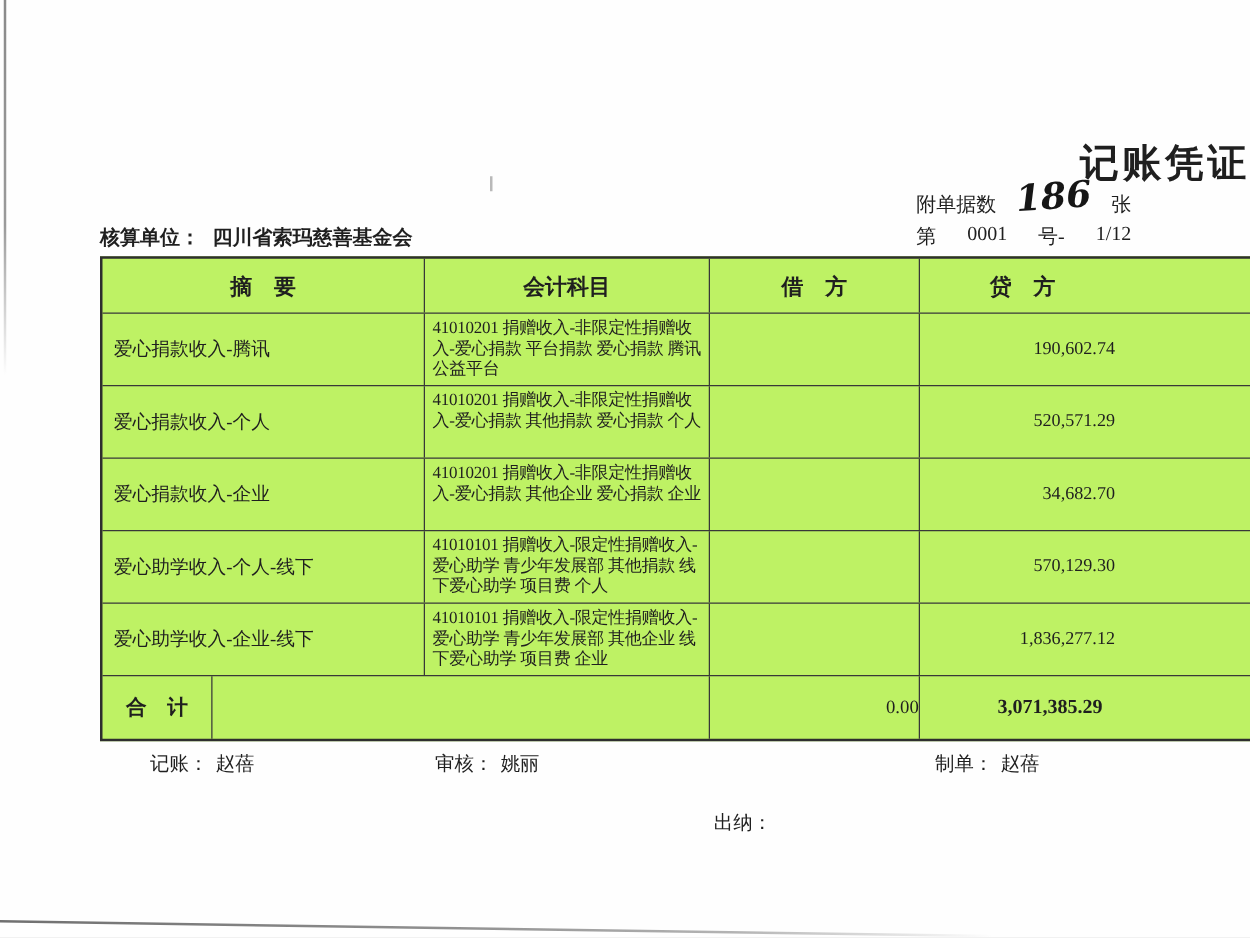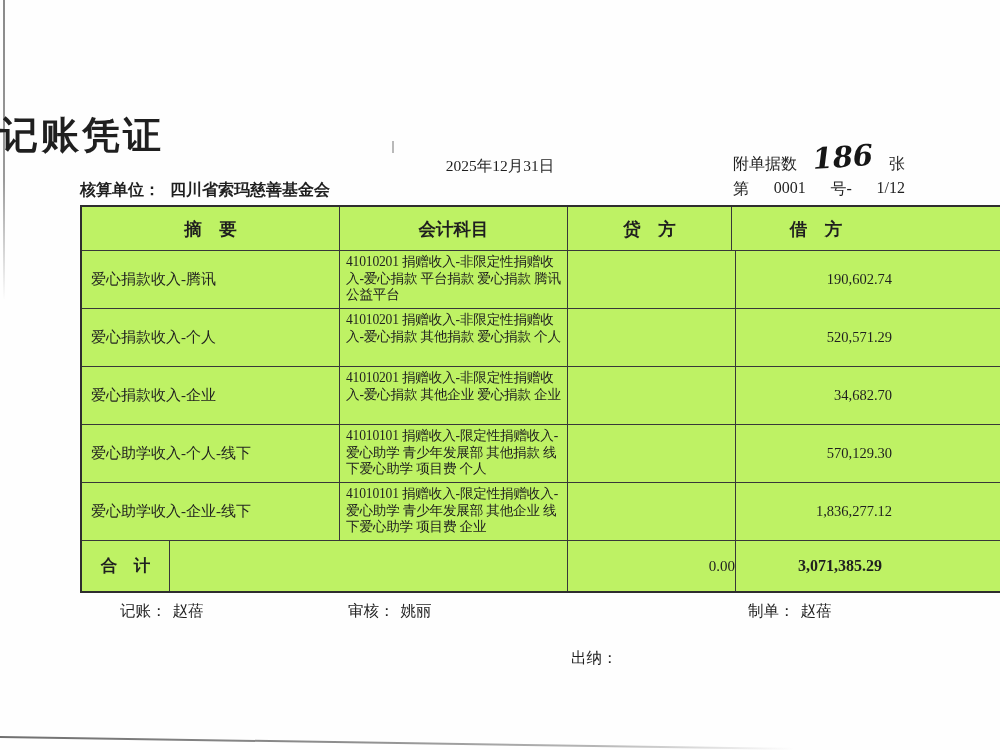--- a/index.html
+++ b/index.html
@@ -33,22 +33,22 @@
     left: 392px; top: 141px;
     width: 2px; height: 12px;
     background: #b9b9b9;
   }
 
   
   .title {
     position: absolute;
     left: 0; top: 110px;
     width: 1000px;
-    text-align: left;
-    font-size: 38px;
+    text-align: right;
+    font-size: 31px;
     font-weight: bold;
     letter-spacing: 3px;
   }
   .date-line {
     position: absolute;
     left: 0; top: 156px;
     width: 1000px;
     text-align: center;
     font-size: 15.5px;
   }
@@ -162,21 +162,20 @@
 </head>
 <body>
 
 <div class="page">
 
   <div class="scan-edge-left"></div>
   <div class="scan-edge-bottom"></div>
   <div class="scan-smudge"></div>
 
   <div class="title">记账凭证</div>
-  <div class="date-line">2025年12月31日</div>
 
   <div class="attach-line">
     <span class="attach-label">附单据数</span>
     <span class="attach-count">186</span>
     <span class="attach-unit">张</span>
   </div>
 
   <div class="voucherno-line">
     <span>第</span>
     <span>0001</span>
@@ -187,22 +186,22 @@
   <div class="unit-line">
     <span>核算单位：</span>
     <span>四川省索玛慈善基金会</span>
   </div>
 
   <div class="vtable">
 
     <div class="vrow thead">
       <div class="vcell c-summary">摘　要</div>
       <div class="vcell c-account">会计科目</div>
+      <div class="vcell c-debit">借　方</div>
       <div class="vcell c-credit">贷　方</div>
-      <div class="vcell c-debit">借　方</div>
     </div>
 
     <div class="vrow trow">
       <div class="vcell c-summary">爱心捐款收入-腾讯</div>
       <div class="vcell c-account">41010201 捐赠收入-非限定性捐赠收入-爱心捐款 平台捐款 爱心捐款 腾讯公益平台</div>
       <div class="vcell c-debit"></div>
       <div class="vcell c-credit">190,602.74</div>
     </div>
 
     <div class="vrow trow">

